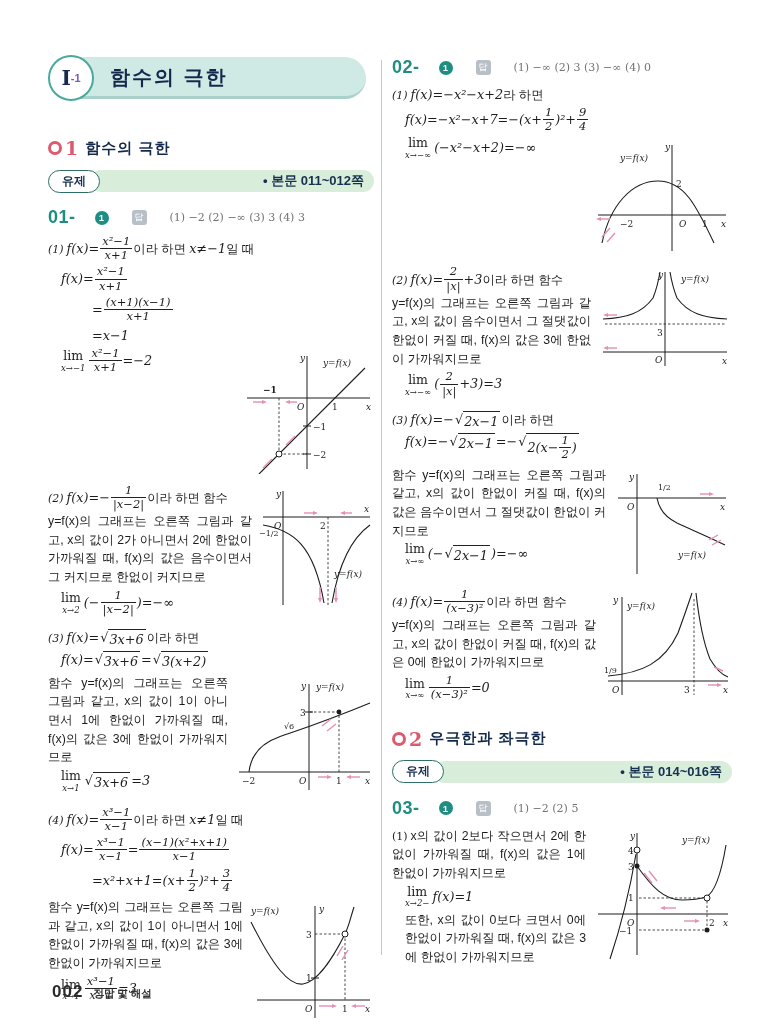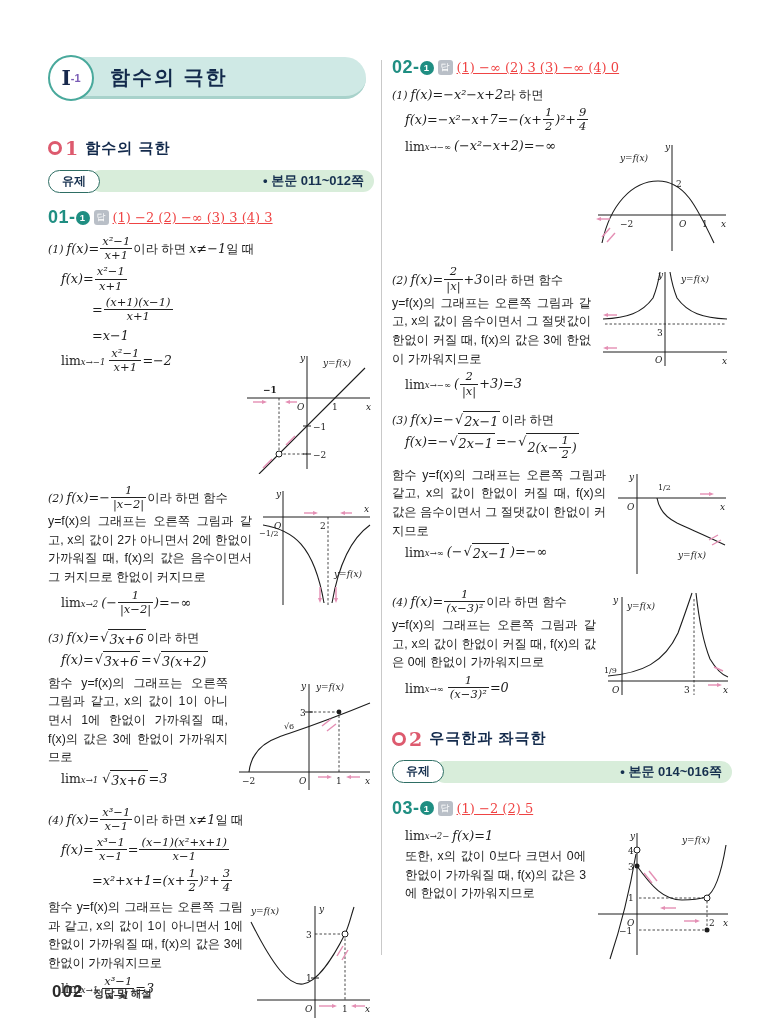--- a/index.html
+++ b/index.html
@@ -27,27 +27,27 @@
   .sec-title{ font-size:15px; font-weight:bold; color:#12294b; letter-spacing:1px; }
 
   .tag-row { display:flex; align-items:center; height:24px; margin-bottom:14px; position:relative; }
   .tag-pill { background:#fff; border:1.6px solid #2e6e64; border-radius:12px; padding:2px 13px;
     font-size:12px; font-weight:bold; color:#16304f; z-index:2;text-align:center; }
   .tag-bar { flex:1; height:22px; margin-left:-10px; background:#d8edda; border-radius:11px;
     display:flex; align-items:center; justify-content:flex-end; padding-right:10px; }
   .tag-ref { font-size:13px; font-weight:bold; color:#16304f; }
 
   
-  .prob { display:flex; align-items:center; gap:4px; margin:4px 0 8px 0; }
+  .prob { display:flex; align-items:center; gap:23px; margin:4px 0 8px 0; }
   .prob-id { font-size:18px; font-weight:bold; color:#1f8e82; font-family:"Liberation Sans",sans-serif; letter-spacing:0.5px; }
   .prob-sub { width:14px; height:14px; border-radius:50%; background:#1f8e82; color:#fff; font-size:9.5px;
     font-weight:bold; display:inline-flex; align-items:center; justify-content:center; }
   .ans-chip { width:15px; height:15px; border-radius:3px; background:#b9bfc7; color:#fff; font-size:9px;
     display:inline-flex; align-items:center; justify-content:center; }
-  .prob-ans { font-family:"DejaVu Serif", serif; font-size:13px; color:#ef4444;text-decoration:underline; }
+  .prob-ans { font-family:"DejaVu Serif", serif; font-size:11px; color:#737373; }
 
   
   .sol { margin-bottom:9px; }
   .marker { font-family:"DejaVu Serif", serif; font-size:11px; margin-right:3px; }
   .body { font-size:12.3px; line-height:1.52; color:#1c1c1c; text-align:justify; }
   .wrap { overflow:visible; }
   .wrap::after { content:""; display:block; clear:both; }
   .fig { float:right; margin:2px 0 2px 6px; }
 
   
@@ -55,21 +55,21 @@
   .mline { display:block; margin:3px 0; padding-left:13px; }
   .eq2 { padding-left:44px; }
   .mk { font-style:normal; font-family:"Liberation Sans", sans-serif; font-size:12.3px; }
   .frac { display:inline-flex; flex-direction:column; text-align:center; vertical-align:middle;
     line-height:1.15; font-size:11.5px; margin:0 1px; position:relative; top:-1px; }
   .frac .fd { border-top:1px solid #222; }
   .frac .fn, .frac .fd { padding:0 2px; }
   .sqrt { display:inline-flex; align-items:stretch; margin:0 1px; }
   .sqrt .rs { font-style:italic; }
   .sqrt .rb { border-top:1px solid #222; padding:1px 2px 0 1px; }
-  .lim { display:inline-flex; flex-direction:row; align-items:center; vertical-align:middle; line-height:1; margin-right:3px; }
+  .lim { display:inline-flex; flex-direction:column; align-items:center; vertical-align:middle; line-height:1; margin-right:3px; }
   .lim .lt { font-style:normal; font-size:12.5px; }
   .lim .lu { font-size:8.5px; margin-top:1px; }
 
   
   svg text { font-family:"DejaVu Serif", serif; font-size:9px; fill:#1c1c1c; }
   svg text.it { font-style:italic; }
   svg text.sm { font-size:8px; }
   svg .ax { stroke:#1c1c1c; stroke-width:1; }
   svg .cv { stroke:#1c1c1c; stroke-width:1.1; fill:none; }
   svg .ds { stroke:#1c1c1c; stroke-width:0.8; stroke-dasharray:2.5,2; fill:none; }
@@ -498,20 +498,21 @@
           <text x="36" y="25">4</text>
           <text x="36" y="41">3</text>
           <text x="36" y="72">1</text>
           <text x="27" y="105">−1</text>
           <text class="it" x="35" y="97">O</text>
           <text x="117" y="97">2</text>
           <text class="it" x="131" y="97">x</text>
           <text class="it" x="38" y="10">y</text>
           <text class="it" x="90" y="14">y=f(x)</text>
         </svg>
+        <p class="body"><span class="marker">(1)</span><span>x의 값이 2보다 작으면서 2에 한없이 가까워질 때, f(x)의 값은 1에 한없이 가까워지므로</span></p>
         <div class="math mline"><span class="lim">
               <span class="lt">lim</span>
               <span class="lu">x→2−</span>
             </span><span class="mt">f(x)=1</span></div>
         <p class="body" style="padding-left:13px">또한, x의 값이 0보다 크면서 0에 한없이 가까워질 때, f(x)의 값은 3에 한없이 가까워지므로</p>
       </div>
     </div>
   </div>
 
   <div class="footer">

